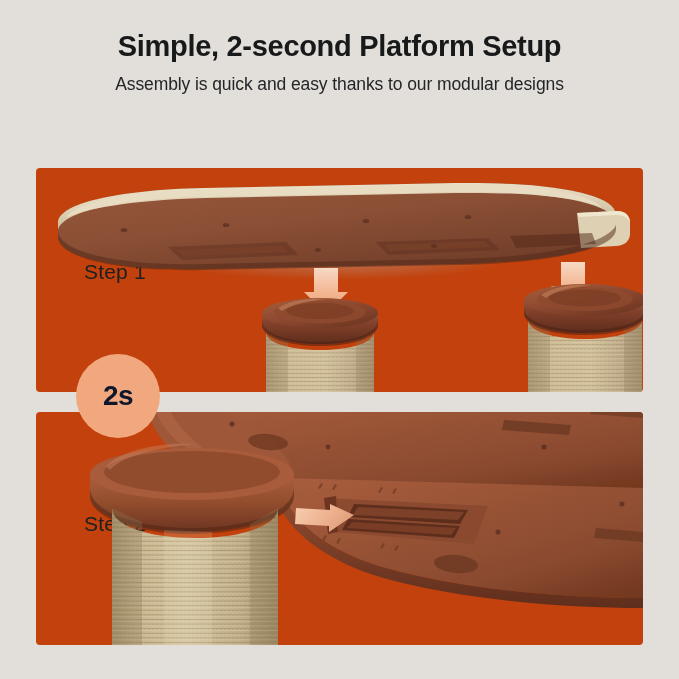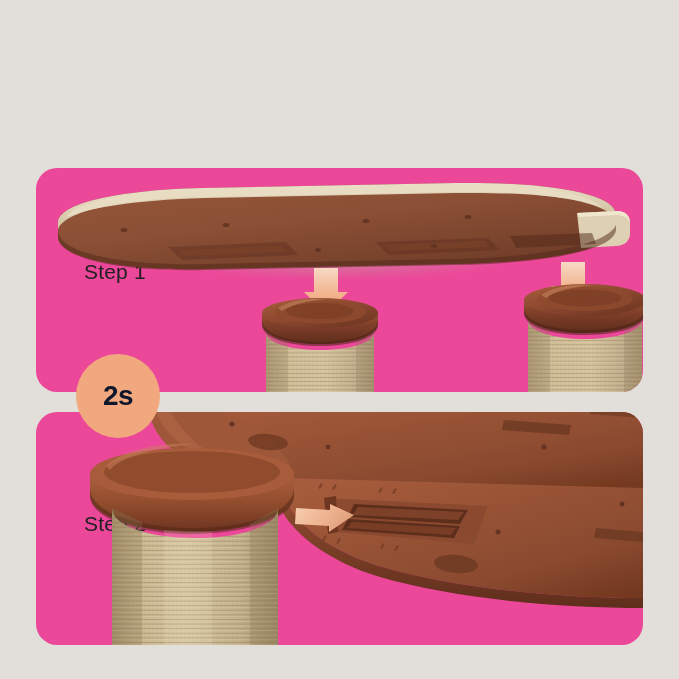--- a/index.html
+++ b/index.html
@@ -39,22 +39,22 @@
     padding-top: 11px;
     font-size: 17.5px;
     font-weight: 400;
     color: #232527;
     letter-spacing: -0.1px;
   }
 
   
   .card {
     position: absolute;
-    background: #ec4899;
-    border-radius: 21px;
+    background: #c2410c;
+    border-radius: 4px;
     overflow: hidden;
   }
   #card-step1 { left: 36px; top: 168px; width: 607px; height: 224px; }
   #card-step2 { left: 36px; top: 412px; width: 607px; height: 233px; }
 
   .step-label {
     position: absolute;
     font-size: 21px;
     color: #1d1f20;
     letter-spacing: 0.2px;
@@ -87,20 +87,24 @@
 
   
   .scene { position: absolute; left: 0; top: 0; width: 100%; height: 100%; }
   svg.scene { overflow: visible; }
 </style>
 </head>
 <body>
 
 <div id="page">
 
+  <div class="header">
+    <h1 class="title">Simple, 2-second Platform Setup</h1>
+    <p class="subtitle">Assembly is quick and easy thanks to our modular designs</p>
+  </div>
 
   <div class="card" id="card-step1">
     <span class="step-label" id="label-step1">Step 1</span>
 
     <svg class="scene" viewBox="0 0 607 224" width="607" height="224">
       <defs>
         <linearGradient id="boardTop" x1="0" y1="0" x2="0.25" y2="1">
           <stop offset="0" stop-color="#efe6cf"></stop>
           <stop offset="0.55" stop-color="#ded0b4"></stop>
           <stop offset="1" stop-color="#c8b795"></stop>

